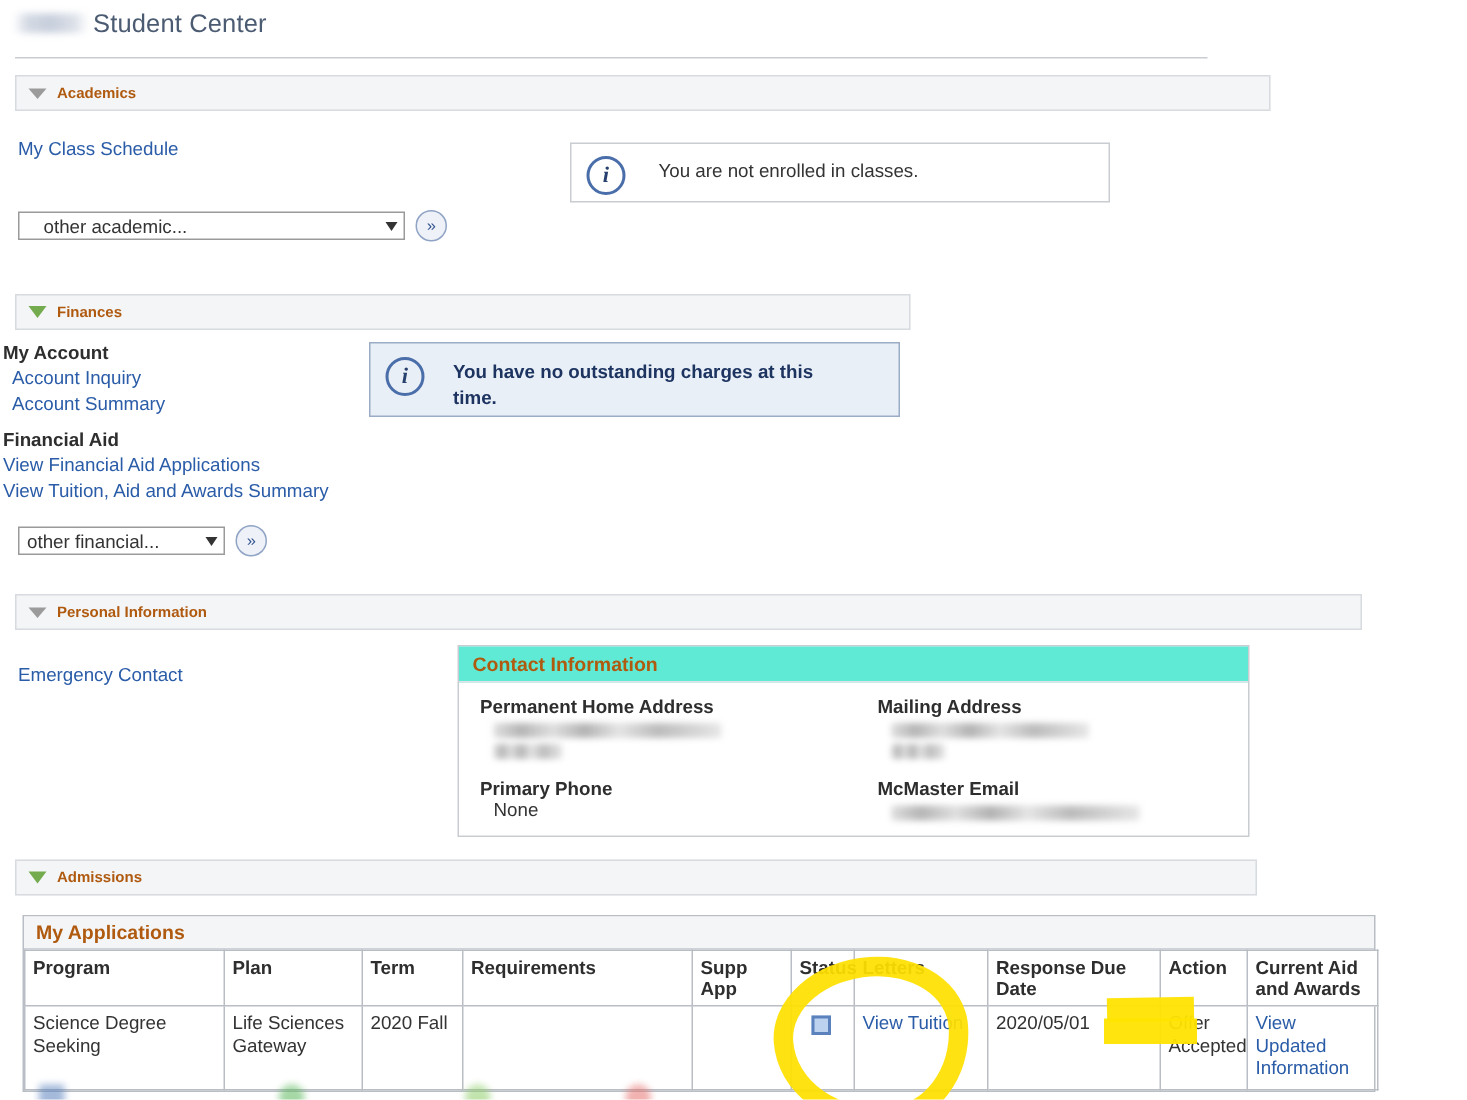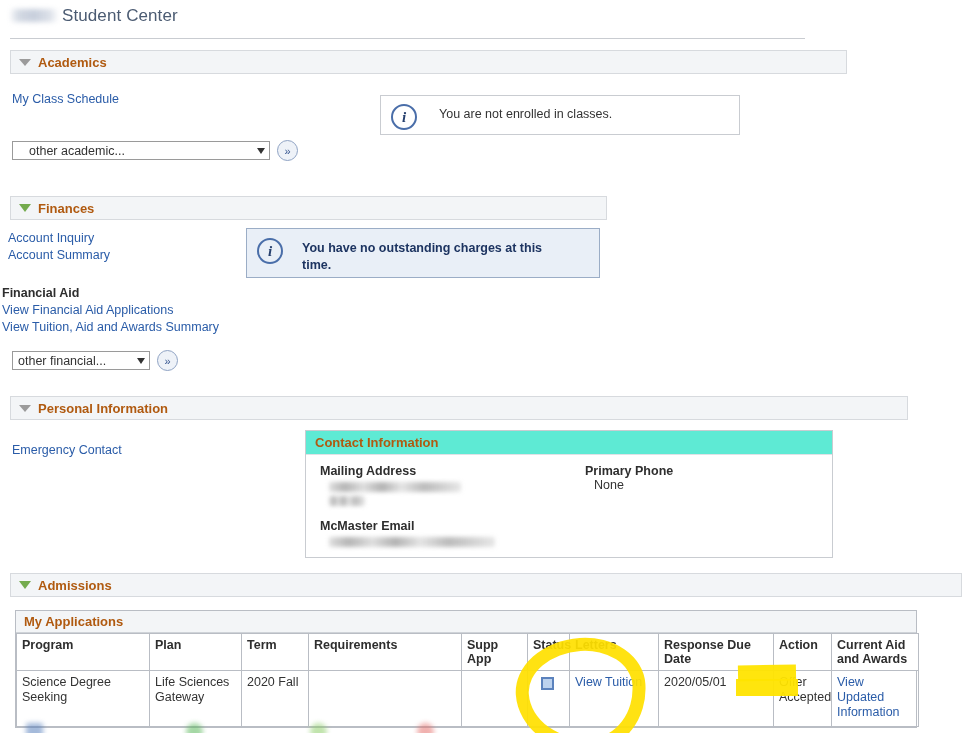--- a/index.html
+++ b/index.html
@@ -75,21 +75,21 @@
   .section-header .caret.green-outline {
     width: 0; height: 0;
     border-left: 6px solid transparent;
     border-right: 6px solid transparent;
     border-top: 8px solid #74ab4e;
     margin-right: 7px;
   }
   .section-header .title {
     color: #b05a10;
     font-weight: bold;
-    font-size: 13px;
+    font-size: 10px;
   }
 
   
   .link {
     color: #2a5ca8;
     text-decoration: none;
     cursor: pointer;
     font-size: 12.5px;
   }
 
@@ -317,20 +317,21 @@
 </div>
 
 <div style="position:absolute; left:10px; top:196px; width:597px;">
   <div class="section-header">
     <span class="caret green-outline" style="border-top-color: rgb(116, 171, 78);"></span>
     <span class="title">Finances</span>
   </div>
 </div>
 
 <div style="position:absolute; left:2px; top:228px; width:235px;">
+  <div class="field-label">My Account</div>
   <div style="padding-left:6px; margin-top:2px;">
     <a class="link" style="display:block; line-height:17px;">Account Inquiry</a>
     <a class="link" style="display:block; line-height:17px;">Account Summary</a>
   </div>
 </div>
 
 <div style="position:absolute; left:2px; top:286px; width:300px;">
   <div class="field-label">Financial Aid</div>
   <div style="margin-top:2px;">
     <a class="link" style="display:block; line-height:17px;">View Financial Aid Applications</a>
@@ -360,20 +361,27 @@
 
 <div style="position:absolute; left:12px; top:442px; width:240px;">
   <a class="link" style="display:block; line-height:17px;">Emergency Contact</a>
 </div>
 
 <div class="card" style="position:absolute; left:305px; top:430px; width:528px; height:128px;">
   <div class="card-head">Contact Information</div>
   <div class="card-body">
     <div class="contact-grid">
 
+      <div>
+        <div class="field-label">Permanent Home Address</div>
+        <div style="padding-left:9px;">
+          <div class="blur-line" style="width:152px;"></div>
+          <div class="blur-line" style="width:46px;"></div>
+        </div>
+      </div>
 
       <div>
         <div class="field-label">Mailing Address</div>
         <div style="padding-left:9px;">
           <div class="blur-line" style="width:132px;"></div>
           <div class="blur-line" style="width:36px;"></div>
         </div>
       </div>
 
       <div>
@@ -385,21 +393,21 @@
         <div class="field-label">McMaster Email</div>
         <div style="padding-left:9px;">
           <div class="blur-line" style="width:166px;"></div>
         </div>
       </div>
 
     </div>
   </div>
 </div>
 
-<div style="position:absolute; left:10px; top:573px; width:952px;">
+<div style="position:absolute; left:10px; top:573px; width:828px;">
   <div class="section-header">
     <span class="caret green-outline" style="border-top-color: rgb(116, 171, 78);"></span>
     <span class="title">Admissions</span>
   </div>
 </div>
 
 <div class="grid-wrap" style="position:absolute; left:15px; top:610px; width:902px;">
   <div class="grid-title">My Applications</div>
   <table class="apps">
     <colgroup>

